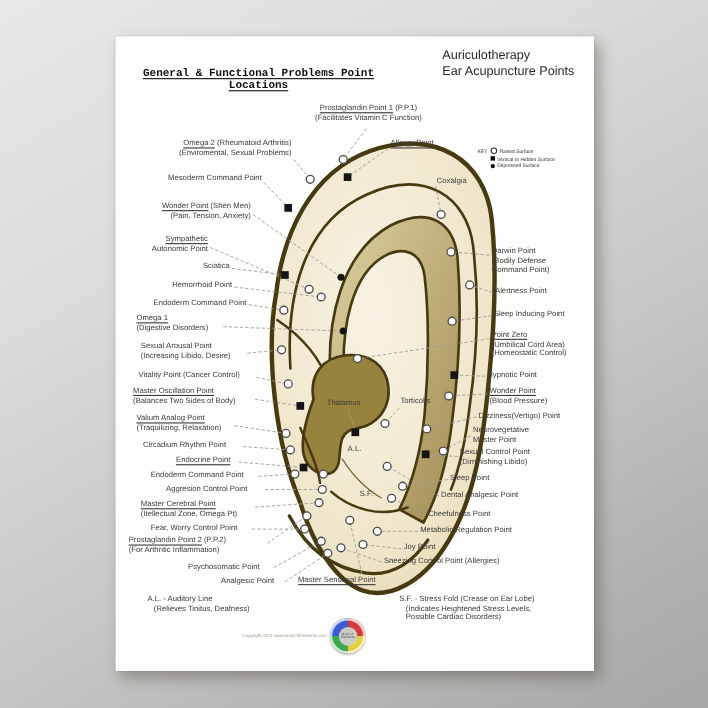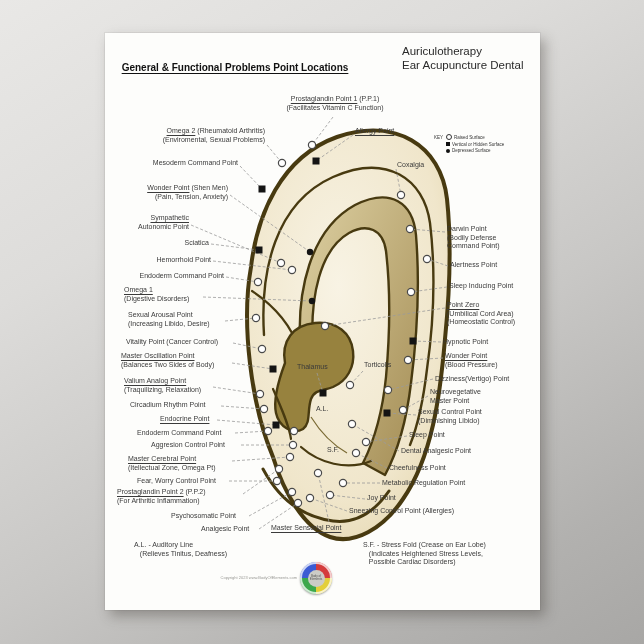--- a/index.html
+++ b/index.html
@@ -2,21 +2,21 @@
 <html><head>
 <meta charset="utf-8">
 <style>
   html,body{margin:0;padding:0;}
   body{width:644px;height:644px;overflow:hidden;font-family:"Liberation Sans",sans-serif;}
   .canvas{position:relative;width:644px;height:644px;
     background:linear-gradient(150deg,#e9e8e6 0%,#dddcda 30%,#c8c7c5 60%,#b2b1af 85%,#a8a7a5 100%);}
   .poster{position:absolute;left:105px;top:33px;width:435px;height:577px;background:#fdfdfb;
     box-shadow:5px 6px 12px rgba(70,66,60,.40),0 0 0 1px rgba(0,0,0,.05);}
   .title-left{position:absolute;left:14px;top:29px;width:232px;text-align:center;
-    font-family:Liberation Sans, sans-serif;font-weight:bold;font-size:10px;color:#111;
+    font-family:Liberation Mono, monospace;font-weight:bold;font-size:10px;color:#111;
     text-decoration:underline;text-underline-offset:2px;}
   .title-right{position:absolute;left:283px;top:11px;font-size:11.5px;line-height:14px;color:#2a2a2a;margin-left:14px;}
   .key{position:absolute;left:329px;top:101px;display:flex;gap:3px;font-size:4.5px;color:#333;}
   .key-title{padding-top:1px;font-size:4.5px;}
   .key-items{display:flex;flex-direction:column;gap:1.5px;}
   .key-item{display:flex;align-items:center;gap:2px;white-space:nowrap;}
   .k-mark{display:inline-block;width:4px;height:4px;flex:0 0 auto;}
   .k-circle{border:0.8px solid #333;border-radius:50%;background:#fff;}
   .k-square{background:#111;}
   .k-dot{background:#111;border-radius:50%;}
@@ -38,21 +38,21 @@
 </head>
 <body>
 
 <div class="canvas">
   <div class="poster">
 
     <div class="title-left">General &amp; Functional Problems Point Locations</div>
 
     <div class="title-right">
       <div>Auriculotherapy</div>
-      <div>Ear Acupuncture Dental</div>
+      <div>Ear Acupuncture Points</div>
     </div>
 
     <div class="key">
       <div class="key-title">KEY</div>
       <div class="key-items">
         <div class="key-item">
           <span class="k-mark k-circle"></span>
           <span>Raised Surface</span>
         </div>
         <div class="key-item">

